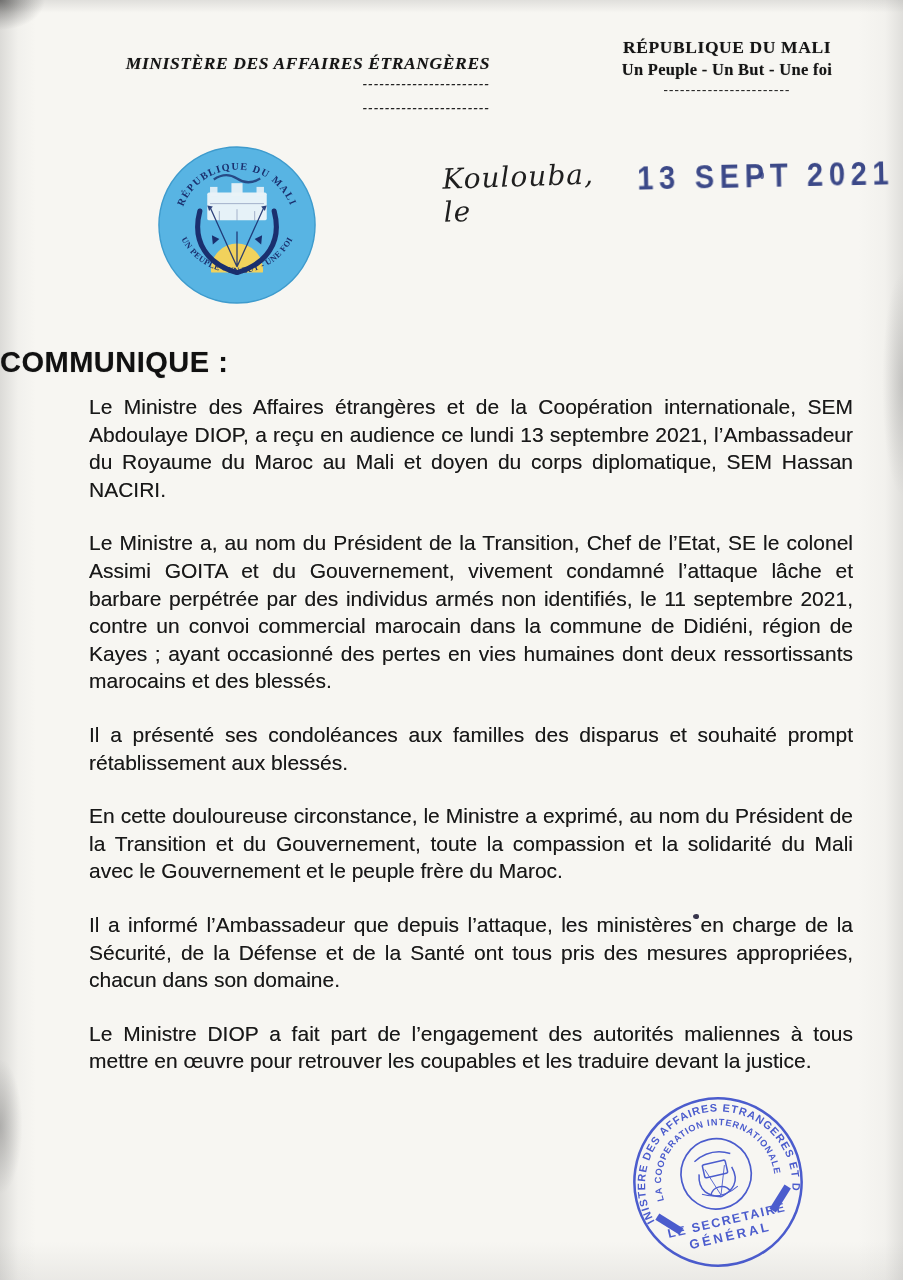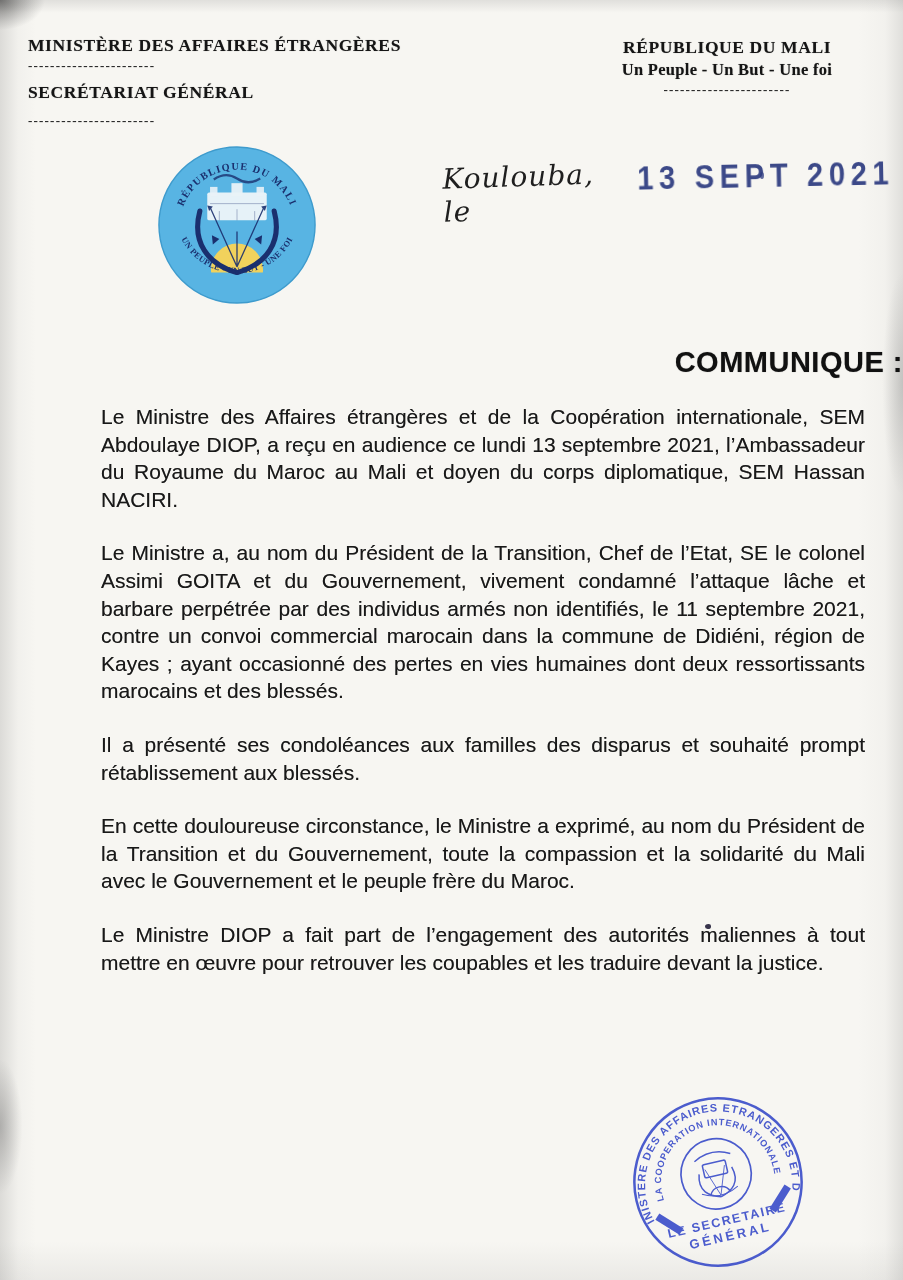--- a/index.html
+++ b/index.html
@@ -11,22 +11,22 @@
       radial-gradient(ellipse 26px 140px at 100% 30%, rgba(120,120,120,.28), transparent 80%),
       linear-gradient(90deg, rgba(110,110,110,.20), rgba(150,150,150,.06) 2%, transparent 4%),
       linear-gradient(270deg, rgba(130,130,130,.20), rgba(150,150,150,.05) 2%, transparent 5%),
       linear-gradient(180deg, rgba(120,120,120,.18), transparent 1%),
       linear-gradient(0deg, rgba(140,140,140,.12), transparent 3%),
       var(--paper, #f7f6f2);
     font-family:"Liberation Sans", sans-serif;
     color:var(--text, #1a1a1a);
   }
   
-  .hdr-left{position:absolute;top:34px;left:28px;width:462px;text-align:left;
-    font-family:"Liberation Serif", serif;font-weight:bold;color:#151515;}
+  .hdr-left{position:absolute;top:52px;left:28px;width:462px;text-align:right;
+    font-family:"Liberation Serif", serif;font-weight:bold;color:#151515;font-style:italic;}
   .hdr-right{position:absolute;top:36px;right:18px;width:316px;text-align:center;
     font-family:"Liberation Serif", serif;font-weight:bold;color:#151515;}
   .hdr-line{font-size:17.5px;letter-spacing:.6px;line-height:23px;text-shadow:0 0 1px rgba(0,0,0,.35);}
   .hdr-motto{font-size:16.5px;letter-spacing:.3px;line-height:22px;text-shadow:0 0 1px rgba(0,0,0,.35);}
   .dash-divider{font-size:13px;font-weight:bold;letter-spacing:1.2px;line-height:14px;color:#222;
     margin-top:2px;white-space:nowrap;overflow:hidden;}
   .hdr-secretariat{margin-top:8px;}
   
   .emblem{position:absolute;left:158px;top:146px;width:158px;height:158px;filter:blur(.2px);}
   .emblem-ink{fill:var(--emblem-ink,#1a2f6e);}
@@ -36,44 +36,43 @@
   .dateline{position:absolute;left:443px;top:158px;display:flex;align-items:baseline;}
   .place-script{font-family:"DejaVu Serif", serif;font-style:italic;font-size:28px;color:#1f1f1f;
     transform:rotate(-2deg);letter-spacing:1px;}
   .date-stamp{display:inline-block;margin-left:22px;font-size:31px;font-weight:bold;
     letter-spacing:6px;color:var(--date-stamp,#2d3b80);transform:rotate(-1.2deg) scale(.94,1.06);
     opacity:.92;white-space:nowrap;filter:blur(.2px);}
   .stray-mark{position:absolute;left:153px;top:14px;width:4px;height:7px;border-radius:50%;
     background:var(--date-stamp,#2d3b80);opacity:.75;}
   .date-wrap{position:relative;}
   
-  .doc-title{position:absolute;top:346px;left:0;width:100%;text-align:right;margin:0;
+  .doc-title{position:absolute;top:346px;left:0;width:100%;text-align:left;margin:0;
     font-size:29px;font-weight:bold;letter-spacing:.5px;color:#111;
     text-shadow:0 0 1px rgba(0,0,0,.4);}
   
-  .body-text{position:absolute;top:403px;left:89px;width:764px;margin-left:12px;}
+  .body-text{position:absolute;top:393px;left:89px;width:764px;}
   .body-par{margin:0 0 26px 0;font-size:21px;line-height:27.6px;text-align:justify;
     color:#181818;text-shadow:0 0 .6px rgba(25,25,25,.5);}
   .ink-speck{position:absolute;left:604px;top:521px;width:6px;height:5px;background:#15122e;
     border-radius:60% 40% 55% 45%;opacity:.85;}
   
   .seal{position:absolute;left:626px;top:1084px;width:184px;height:196px;opacity:.92;filter:blur(.35px);}
   .seal-stroke{stroke:var(--seal-ink,#3d4fca);fill:none;}
   .seal-ringtext{font-family:"Liberation Sans", sans-serif;font-weight:bold;fill:var(--seal-ink,#3d4fca);}
   .seal-straight{font-family:"Liberation Sans", sans-serif;font-weight:bold;fill:var(--seal-ink,#3d4fca);}
 </style>
 </head>
 <body>
 
 <div class="page">
 
   <div class="hdr-left">
     <div class="hdr-line">MINISTÈRE DES AFFAIRES ÉTRANGÈRES</div>
     <div class="dash-divider">-----------------------</div>
-    <div class="hdr-line hdr-secretariat">SECRÉTARIAT GÉNÉRAL</div>
     <div class="dash-divider" style="margin-top:10px;">-----------------------</div>
   </div>
 
   <div class="hdr-right">
     <div class="hdr-line">RÉPUBLIQUE DU MALI</div>
     <div class="hdr-motto">Un Peuple - Un But - Une foi</div>
     <div class="dash-divider">-----------------------</div>
   </div>
 
   <svg class="emblem" viewBox="0 0 170 170" aria-hidden="true">
@@ -129,21 +128,22 @@
     </span>
   </div>
 
   <h1 class="doc-title">COMMUNIQUE :</h1>
 
   <div class="body-text">
     <p class="body-par">Le Ministre des Affaires étrangères et de la Coopération internationale, SEM Abdoulaye DIOP, a reçu en audience ce lundi 13 septembre 2021, l’Ambassadeur du Royaume du Maroc au Mali et doyen du corps diplomatique, SEM Hassan NACIRI.</p>
     <p class="body-par">Le Ministre a, au nom du Président de la Transition, Chef de l’Etat, SE le colonel Assimi GOITA et du Gouvernement, vivement condamné l’attaque lâche et barbare perpétrée par des individus armés non identifiés, le 11 septembre 2021, contre un convoi commercial marocain dans la commune de Didiéni, région de Kayes ; ayant occasionné des pertes en vies humaines dont deux ressortissants marocains et des blessés.</p>
     <p class="body-par">Il a présenté ses condoléances aux familles des disparus et souhaité prompt rétablissement aux blessés.</p>
     <p class="body-par">En cette douloureuse circonstance, le Ministre a exprimé, au nom du Président de la Transition et du Gouvernement, toute la compassion et la solidarité du Mali avec le Gouvernement et le peuple frère du Maroc.</p>
-    <p class="body-par">Le Ministre DIOP a fait part de l’engagement des autorités maliennes à tout mettre en œuvre pour retrouver les coupables et les traduire devant la justice.</p>
+    <p class="body-par">Il a informé l’Ambassadeur que depuis l’attaque, les ministères en charge de la Sécurité, de la Défense et de la Santé ont tous pris des mesures appropriées, chacun dans son domaine.</p>
+    <p class="body-par">Le Ministre DIOP a fait part de l’engagement des autorités maliennes à tous mettre en œuvre pour retrouver les coupables et les traduire devant la justice.</p>
     <span class="ink-speck"></span>
   </div>
 
   <svg class="seal" viewBox="0 0 220 220" aria-hidden="true">
     <defs>
       <path id="stOut" d="M 26 140 A 88 88 0 1 1 194 140"></path>
       <path id="stIn" d="M 48 138 A 68 68 0 1 1 172 138"></path>
     </defs>
     <g transform="rotate(-13 110 110)">
       <circle class="seal-stroke" cx="110" cy="110" r="100" stroke-width="3"></circle>

